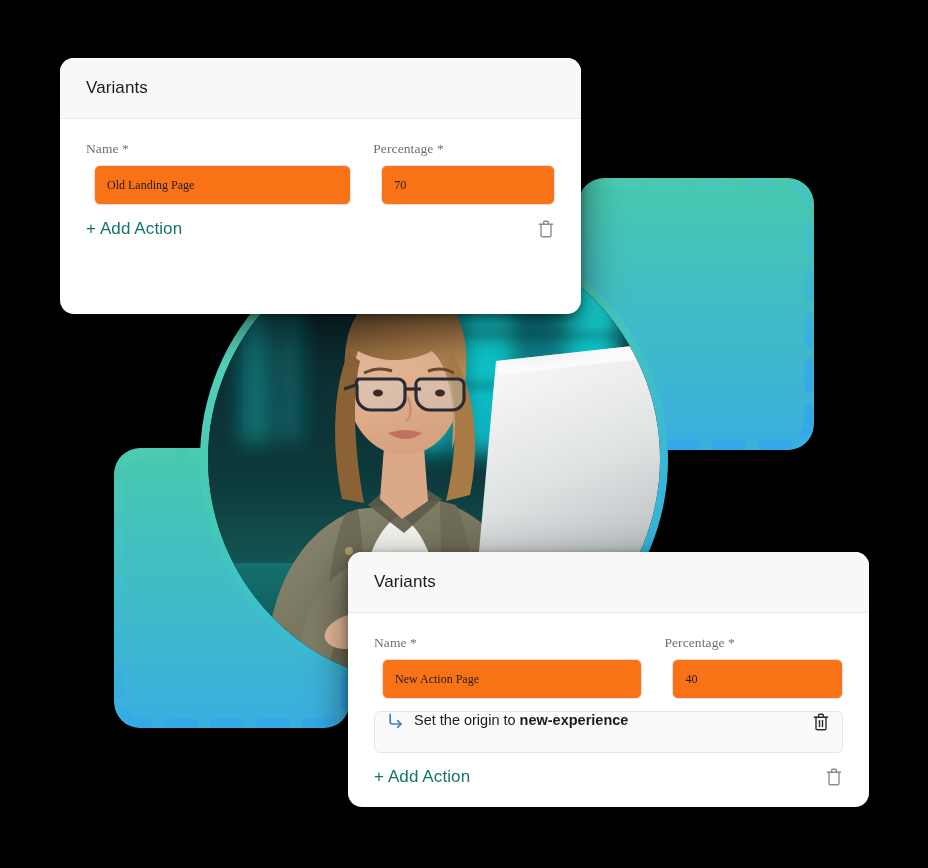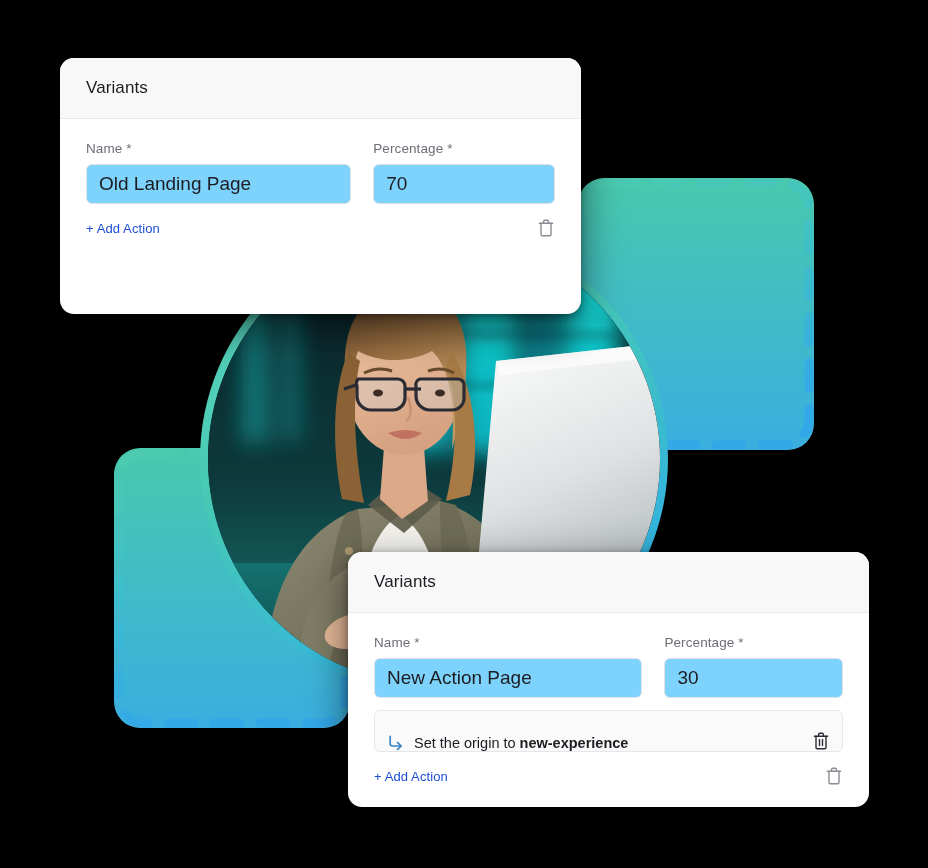--- a/index.html
+++ b/index.html
@@ -68,68 +68,70 @@
     font-size: 17px;
     color: #1c1c22;
     font-weight: 400;
     letter-spacing: 0.1px;
   }
   .card-body { padding: 22px 26px 26px 26px; }
 
   .field-row {
     display: flex;
     gap: 22px;
+    font-family: Liberation Serif, serif;
   }
   .field { display: flex; flex-direction: column; }
   .field-label {
     font-size: 13.5px;
     color: #6e6e76;
     margin-bottom: 8px;
     letter-spacing: 0.1px;
   }
   .input-box {
     border: 1px solid #e2e2e6;
     border-radius: 6px;
     height: 40px;
     display: flex;
     align-items: center;
     padding: 0 12px;
-    font-size: 19px;
+    font-size: 12px;
     color: #1c1c22;
-    background: #7dd3fc;
+    background: #f97316;
+    margin-left: 8px;
   }
 
   .action-row {
     margin-top: 12px;
     border: 1px solid #e6e6ea;
     border-radius: 6px;
     background: #fafafb;
     height: 42px;
     display: flex;
-    align-items: flex-end;
+    align-items: flex-start;
     padding: 0 12px 0 12px;
     gap: 10px;
   }
   .action-text {
     font-size: 14.5px;
     color: #1c1c22;
     flex: 1;
     white-space: nowrap;
   }
   .action-text b { font-weight: 700; }
 
   .add-row {
     margin-top: 14px;
     display: flex;
     align-items: center;
     justify-content: space-between;
   }
   .add-action {
-    color: #1d4ed8;
-    font-size: 13px;
+    color: #0f766e;
+    font-size: 17px;
     cursor: pointer;
     letter-spacing: 0.1px;
   }
 
   .trash { cursor: pointer; line-height: 0; }
 
   
   #card-top {
     left: 60px;
     top: 58px;
@@ -332,21 +334,21 @@
       <div class="card-title">Variants</div>
     </div>
     <div class="card-body">
       <div class="field-row">
         <div class="field name-field">
           <div class="field-label">Name *</div>
           <div class="input-box" title="Name">New Action Page</div>
         </div>
         <div class="field pct-field">
           <div class="field-label">Percentage *</div>
-          <div class="input-box" title="Percentage">30</div>
+          <div class="input-box" title="Percentage">40</div>
         </div>
       </div>
 
       <div class="action-row">
         <span style="line-height:0;">
           <svg width="17" height="17" viewBox="0 0 17 17" fill="none" stroke="#3b82c4" stroke-width="1.7" stroke-linecap="round" stroke-linejoin="round">
             <path d="M3.2 2.4v7.4a2.2 2.2 0 0 0 2.2 2.2h8.1"></path>
             <path d="M10.6 8.6l3.6 3.4-3.6 3.4"></path>
           </svg>
         </span>

